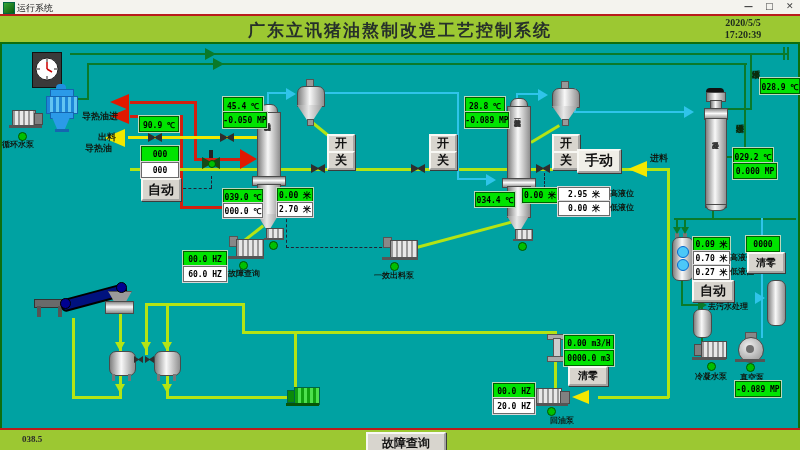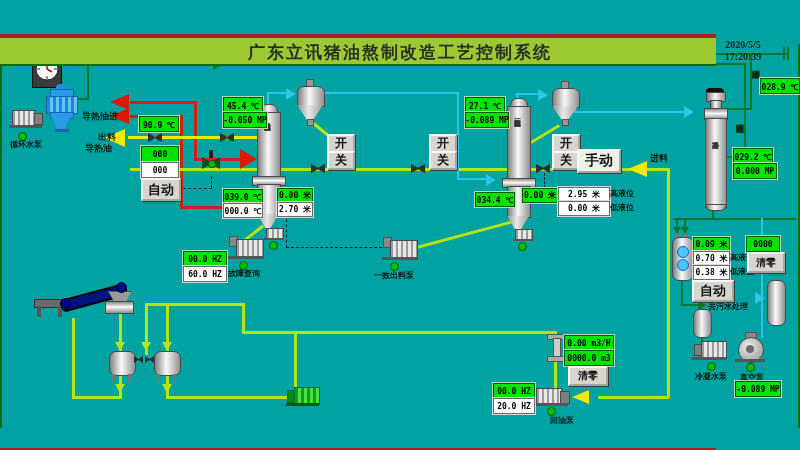--- a/index.html
+++ b/index.html
@@ -1,20 +1,20 @@
 <!DOCTYPE html>
 <html><head>
 <meta charset="utf-8">
 <style>
   html,body{margin:0;padding:0;background:#444;font-family:"Liberation Sans",sans-serif;}
   .screen{position:relative;width:800px;height:450px;overflow:hidden;background:#00a2a2;}
   .abs{position:absolute;}
   
   .titlebar{position:absolute;left:0;top:0;width:800px;height:14px;background:#f4f3ee;border-bottom:1px solid #b5b5ae;z-index:20;}
-  .greenbar{position:absolute;left:0;width:716px;background:#9cc832;border-top:4px solid #b91c1c;border-bottom:2px solid #0e6e0e;z-index:20;margin-top:20px;}
+  .greenbar{position:absolute;left:0;width:800px;background:#9cc832;border-top:2px solid #b91c1c;border-bottom:2px solid #0e6e0e;z-index:20;}
   .canvas{position:absolute;left:0;top:44px;width:796px;height:384px;border-left:2px solid #0e6e0e;border-right:2px solid #0e6e0e;}
   
   .disp-g{position:absolute;background:#00e400;border:1px solid #005c00;outline:1px solid #bcd8bc;color:#000;
           font:bold 8px "DejaVu Sans Mono",monospace;display:flex;align-items:center;justify-content:center;white-space:nowrap;z-index:10;}
   .disp-w{position:absolute;background:#ffffff;border:1px solid #6a6a6a;outline:1px solid #d8d8d8;color:#000;
           font:bold 8px "DejaVu Sans Mono",monospace;display:flex;align-items:center;justify-content:center;white-space:nowrap;z-index:10;}
   .btn{position:absolute;background:#d8d5ce;border:2px outset #f8f8f4;box-shadow:1px 1px 0 #3c3c3c;color:#111;
        font:bold 12px "Liberation Serif",serif;display:flex;align-items:center;justify-content:center;cursor:pointer;white-space:nowrap;z-index:10;}
   .lbl{position:absolute;color:#101810;font:bold 9px "Liberation Serif",serif;white-space:nowrap;z-index:10;}
   .vlbl{position:absolute;writing-mode:vertical-rl;text-orientation:upright;color:#0c2c0c;font:bold 8px "Liberation Serif",serif;z-index:10;}
@@ -35,20 +35,27 @@
   .bow{position:absolute;background:#2e2e2e;clip-path:polygon(0 0,50% 42%,100% 0,100% 100%,50% 58%,0 100%);z-index:6;}
   .watermark{position:absolute;left:62px;top:190px;width:700px;color:rgba(255,255,255,0.42);
              font:bold 42px "Liberation Serif",serif;letter-spacing:5px;white-space:nowrap;z-index:50;pointer-events:none;}
   .winbtn{position:absolute;top:1px;color:#444;font:bold 9px "DejaVu Sans",sans-serif;cursor:pointer;z-index:21;}
 </style>
 </head>
 <body>
 
 <div class="screen">
 
+  <div class="titlebar">
+    <div class="abs" style="left:3px;top:2px;width:10px;height:10px;background:linear-gradient(135deg,#37a537,#0c5c0c);border:1px solid #064;z-index:21;"></div>
+    <span class="abs" style="left:17px;top:2px;font:9px 'Liberation Sans',sans-serif;color:#222;z-index:21;">运行系统</span>
+    <span class="winbtn" style="left:744px;">—</span>
+    <span class="winbtn" style="left:765px;">□</span>
+    <span class="winbtn" style="left:786px;">✕</span>
+  </div>
 
   <div class="greenbar" style="top:14px;height:26px;">
     <div class="abs" style="left:0;top:3px;width:800px;text-align:center;font:bold 17px 'Liberation Serif',serif;color:#26302a;letter-spacing:2px;">广东立讯猪油熬制改造工艺控制系统</div>
     <div class="abs" style="left:700px;top:1px;width:86px;text-align:center;font:bold 10px 'Liberation Serif',serif;color:#1d2a1d;">2020/5/5</div>
     <div class="abs" style="left:700px;top:13px;width:86px;text-align:center;font:bold 10px 'Liberation Serif',serif;color:#1d2a1d;">17:20:39</div>
   </div>
 
   <div class="canvas">
 
 
@@ -156,21 +163,21 @@
     <div class="abs" style="left:48px;top:68px;width:22px;height:5px;background:#2b9ae8;border:1px solid #1565b0;z-index:4;"></div>
     <div class="abs" style="left:50px;top:73px;width:18px;height:12px;background:#2b9ae8;clip-path:polygon(0 0,100% 0,72% 100%,28% 100%);z-index:4;"></div>
     <div class="abs" style="left:53px;top:85px;width:14px;height:3px;background:#1565b0;z-index:4;"></div>
 
     <div>
       <div class="pumpbody" style="left:10px;top:66px;width:22px;height:15px;"></div>
       <div class="abs" style="left:32px;top:69px;width:7px;height:10px;background:#808080;border:1px solid #4a4a4a;z-index:4;"></div>
       <div class="pumpbase" style="left:7px;top:81px;width:33px;height:3px;"></div>
     </div>
     <div class="dot" style="left:16px;top:88px;"></div>
-    <div class="lbl" style="left:0px;top:95px;width:48px;text-align:center;font-size:8px;">循环水泵</div>
+    <div class="lbl" style="left:0px;top:95px;width:48px;font-size:8px;">循环水泵</div>
 
     <div class="lbl" style="left:83px;top:52px;margin-top:46px;">导热油</div>
     <div class="lbl" style="left:80px;top:66px;">导热油进</div>
     <div class="lbl" style="left:96px;top:87px;">出料</div>
 
     <div class="disp-g" style="left:137px;top:72px;width:38px;height:14px;">90.9 ℃</div>
     <div class="disp-g" style="left:139px;top:102px;width:36px;height:14px;">000</div>
     <div class="disp-w" style="left:139px;top:118px;width:36px;height:14px;">000</div>
     <div class="btn" style="left:139px;top:134px;width:36px;height:19px;font-size:13px;">自动</div>
 
@@ -223,21 +230,21 @@
       <div class="cyl rt" style="left:508px;top:54px;width:16px;height:8px;"></div>
       <div class="cyl" style="left:505px;top:62px;width:22px;height:72px;"></div>
       <div class="cylh" style="left:500px;top:134px;width:32px;height:8px;"></div>
       <div class="cyl" style="left:505px;top:142px;width:22px;height:30px;"></div>
       <div class="cone" style="left:505px;top:172px;width:22px;height:14px;"></div>
       <div class="pumpbody" style="left:513px;top:185px;width:16px;height:10px;"></div>
       <div class="pumpbase" style="left:511px;top:195px;width:20px;height:2px;"></div>
     </div>
     <div class="vname" style="left:510px;top:70px;height:60px;">一效蒸发器</div>
     <div class="dot" style="left:516px;top:198px;"></div>
-    <div class="disp-g" style="left:463px;top:53px;width:38px;height:14px;">27.1 ℃</div>
+    <div class="disp-g" style="left:463px;top:53px;width:38px;height:14px;">28.8 ℃</div>
     <div class="disp-g" style="left:463px;top:68px;width:42px;height:14px;">-0.089 MP</div>
     <div class="disp-g" style="left:473px;top:148px;width:38px;height:13px;">034.4 ℃</div>
     <div class="disp-g" style="left:520px;top:144px;width:34px;height:13px;">0.00 米</div>
     <div class="disp-w" style="left:556px;top:143px;width:50px;height:13px;">2.95 米</div>
     <div class="lbl" style="left:608px;top:144px;font-size:8px;">高液位</div>
     <div class="disp-w" style="left:556px;top:157px;width:50px;height:13px;">0.00 米</div>
     <div class="lbl" style="left:608px;top:158px;font-size:8px;">低液位</div>
 
     <div>
       <div class="abs" style="left:559px;top:37px;width:6px;height:7px;background:#999;border:1px solid #555;z-index:4;"></div>
@@ -266,21 +273,21 @@
     <div>
       <div class="abs" style="left:673px;top:189px;width:4px;height:5px;background:#777;z-index:4;"></div>
       <div class="abs" style="left:681px;top:189px;width:4px;height:5px;background:#777;z-index:4;"></div>
       <div class="cyl ra" style="left:670px;top:193px;width:20px;height:42px;"></div>
       <div class="abs" style="left:675px;top:202px;width:10px;height:10px;border-radius:50%;background:#4cc8f8;border:1px solid #0566cc;z-index:5;"></div>
       <div class="abs" style="left:675px;top:215px;width:10px;height:10px;border-radius:50%;background:#4cc8f8;border:1px solid #0566cc;z-index:5;"></div>
     </div>
     <div class="disp-g" style="left:691px;top:193px;width:35px;height:13px;">0.09 米</div>
     <div class="disp-w" style="left:691px;top:207px;width:35px;height:13px;">0.70 米</div>
     <div class="lbl" style="left:728px;top:208px;font-size:8px;">高液位</div>
-    <div class="disp-w" style="left:691px;top:221px;width:35px;height:13px;">0.38 米</div>
+    <div class="disp-w" style="left:691px;top:221px;width:35px;height:13px;">0.27 米</div>
     <div class="lbl" style="left:728px;top:222px;font-size:8px;">低液位</div>
     <div class="btn" style="left:690px;top:236px;width:38px;height:18px;font-size:13px;">自动</div>
     <div class="disp-g" style="left:744px;top:192px;width:32px;height:14px;">0000</div>
     <div class="btn" style="left:745px;top:208px;width:34px;height:17px;font-size:10px;">清零</div>
     <div class="lbl" style="left:706px;top:257px;font-size:8px;text-align:right;">去污水处理</div>
     <div class="cyl ra" style="left:691px;top:265px;width:17px;height:27px;"></div>
     <div class="cyl ra" style="left:765px;top:236px;width:17px;height:44px;"></div>
 
     <div>
       <div class="abs" style="left:692px;top:300px;width:7px;height:10px;background:#808080;border:1px solid #4a4a4a;z-index:4;"></div>

